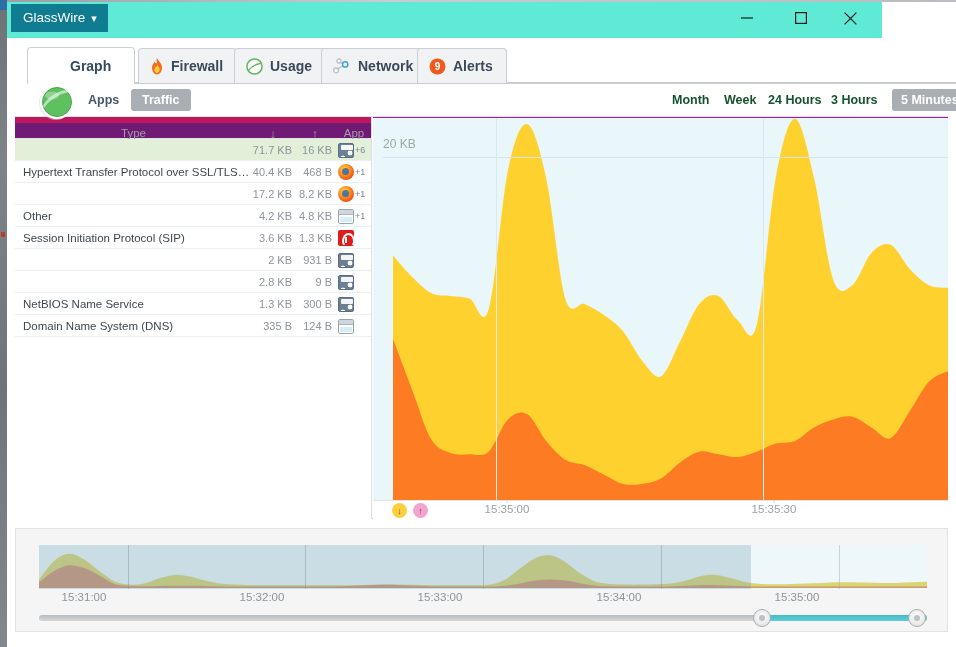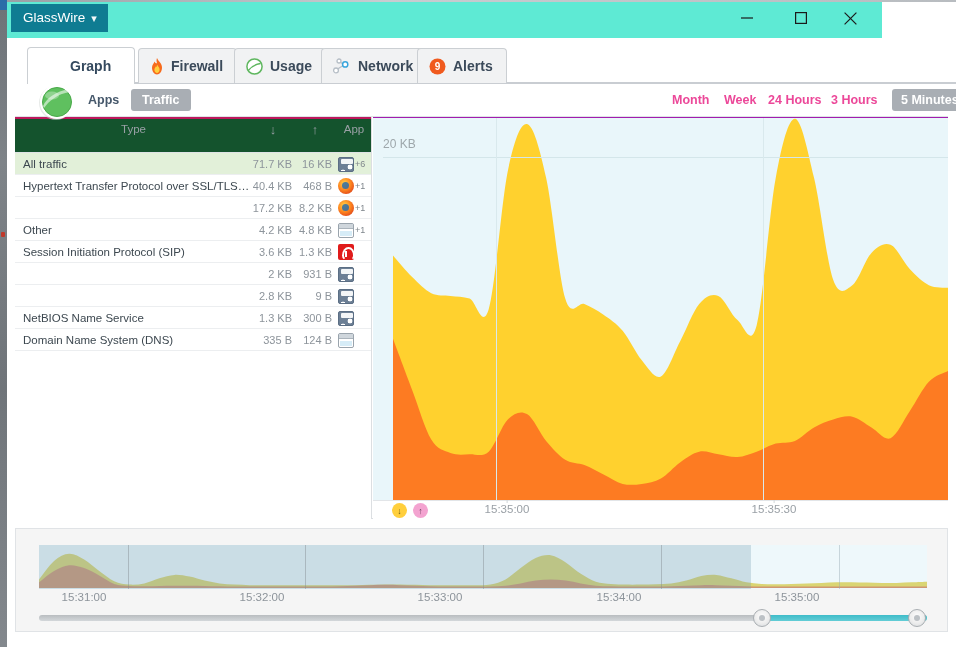--- a/index.html
+++ b/index.html
@@ -106,45 +106,45 @@
     padding: 0 11px;
     font-size: 12.5px; font-weight: bold; color: #46586b;
     line-height: 22px;
     border-radius: 3px;
     cursor: default; white-space: nowrap;
   }
   .subtab.sel { background: #a9aeb4; color: #ffffff; }
   .rangebtn {
     position: absolute; top: 5px; height: 22px;
     padding: 0 9px;
-    font-size: 12.5px; font-weight: bold; color: #ec4899;
+    font-size: 12.5px; font-weight: bold; color: #14532d;
     line-height: 22px;
     border-radius: 3px;
     cursor: default; white-space: nowrap;
   }
   .rangebtn.sel { background: #a9aeb4; color: #ffffff; }
 
   
   .content {
     position: absolute; left: 8px; top: 117px; width: 933px; height: 402px;
     background: #ffffff;
     border-bottom: 1px solid #dcdfe2;
   }
 
   
   .tablewrap {
     position: absolute; left: 0; top: 0; width: 357px; height: 402px;
     background: #ffffff;
     border-right: 1px solid #dcdfe2;
   }
   .thead {
-    position: relative; height: 36px;
-    background: #14532d;
+    position: relative; height: 22px;
+    background: #701a75;
     border-bottom: 1px solid #dfe2e5;
-    border-top: 2px solid #be185d;
+    border-top: 6px solid #be185d;
   }
   .th {
     position: absolute; top: 0; height: 21px; line-height: 21px;
     font-size: 11.5px; color: #9aa0a6;
   }
   .th-type { left: 0; width: 237px; text-align: center; }
   .th-dn   { left: 237px; width: 42px; text-align: center; font-size: 13px;}
   .th-up   { left: 279px; width: 42px; text-align: center; font-size: 13px;}
   .th-app  { left: 321px; width: 36px; text-align: center; }
 
@@ -433,21 +433,20 @@
 
       <div class="tablewrap">
         <div class="thead">
           <div class="th th-type">Type</div>
           <div class="th th-dn">↓</div>
           <div class="th th-up">↑</div>
           <div class="th th-app">App</div>
         </div>
         <div id="table-body">
             <div class="trow sel">
-              <div class="c-type">All traffic</div>
               <div class="c-dn">71.7 KB</div>
               <div class="c-up">16 KB</div>
               <div class="c-app">
                 <span class="ico ico-gw"></span>
                 <span class="appbadge">+6</span>
               </div>
             </div>
             <div class="trow">
               <div class="c-type">Hypertext Transfer Protocol over SSL/TLS (HTT...</div>
               <div class="c-dn">40.4 KB</div>

